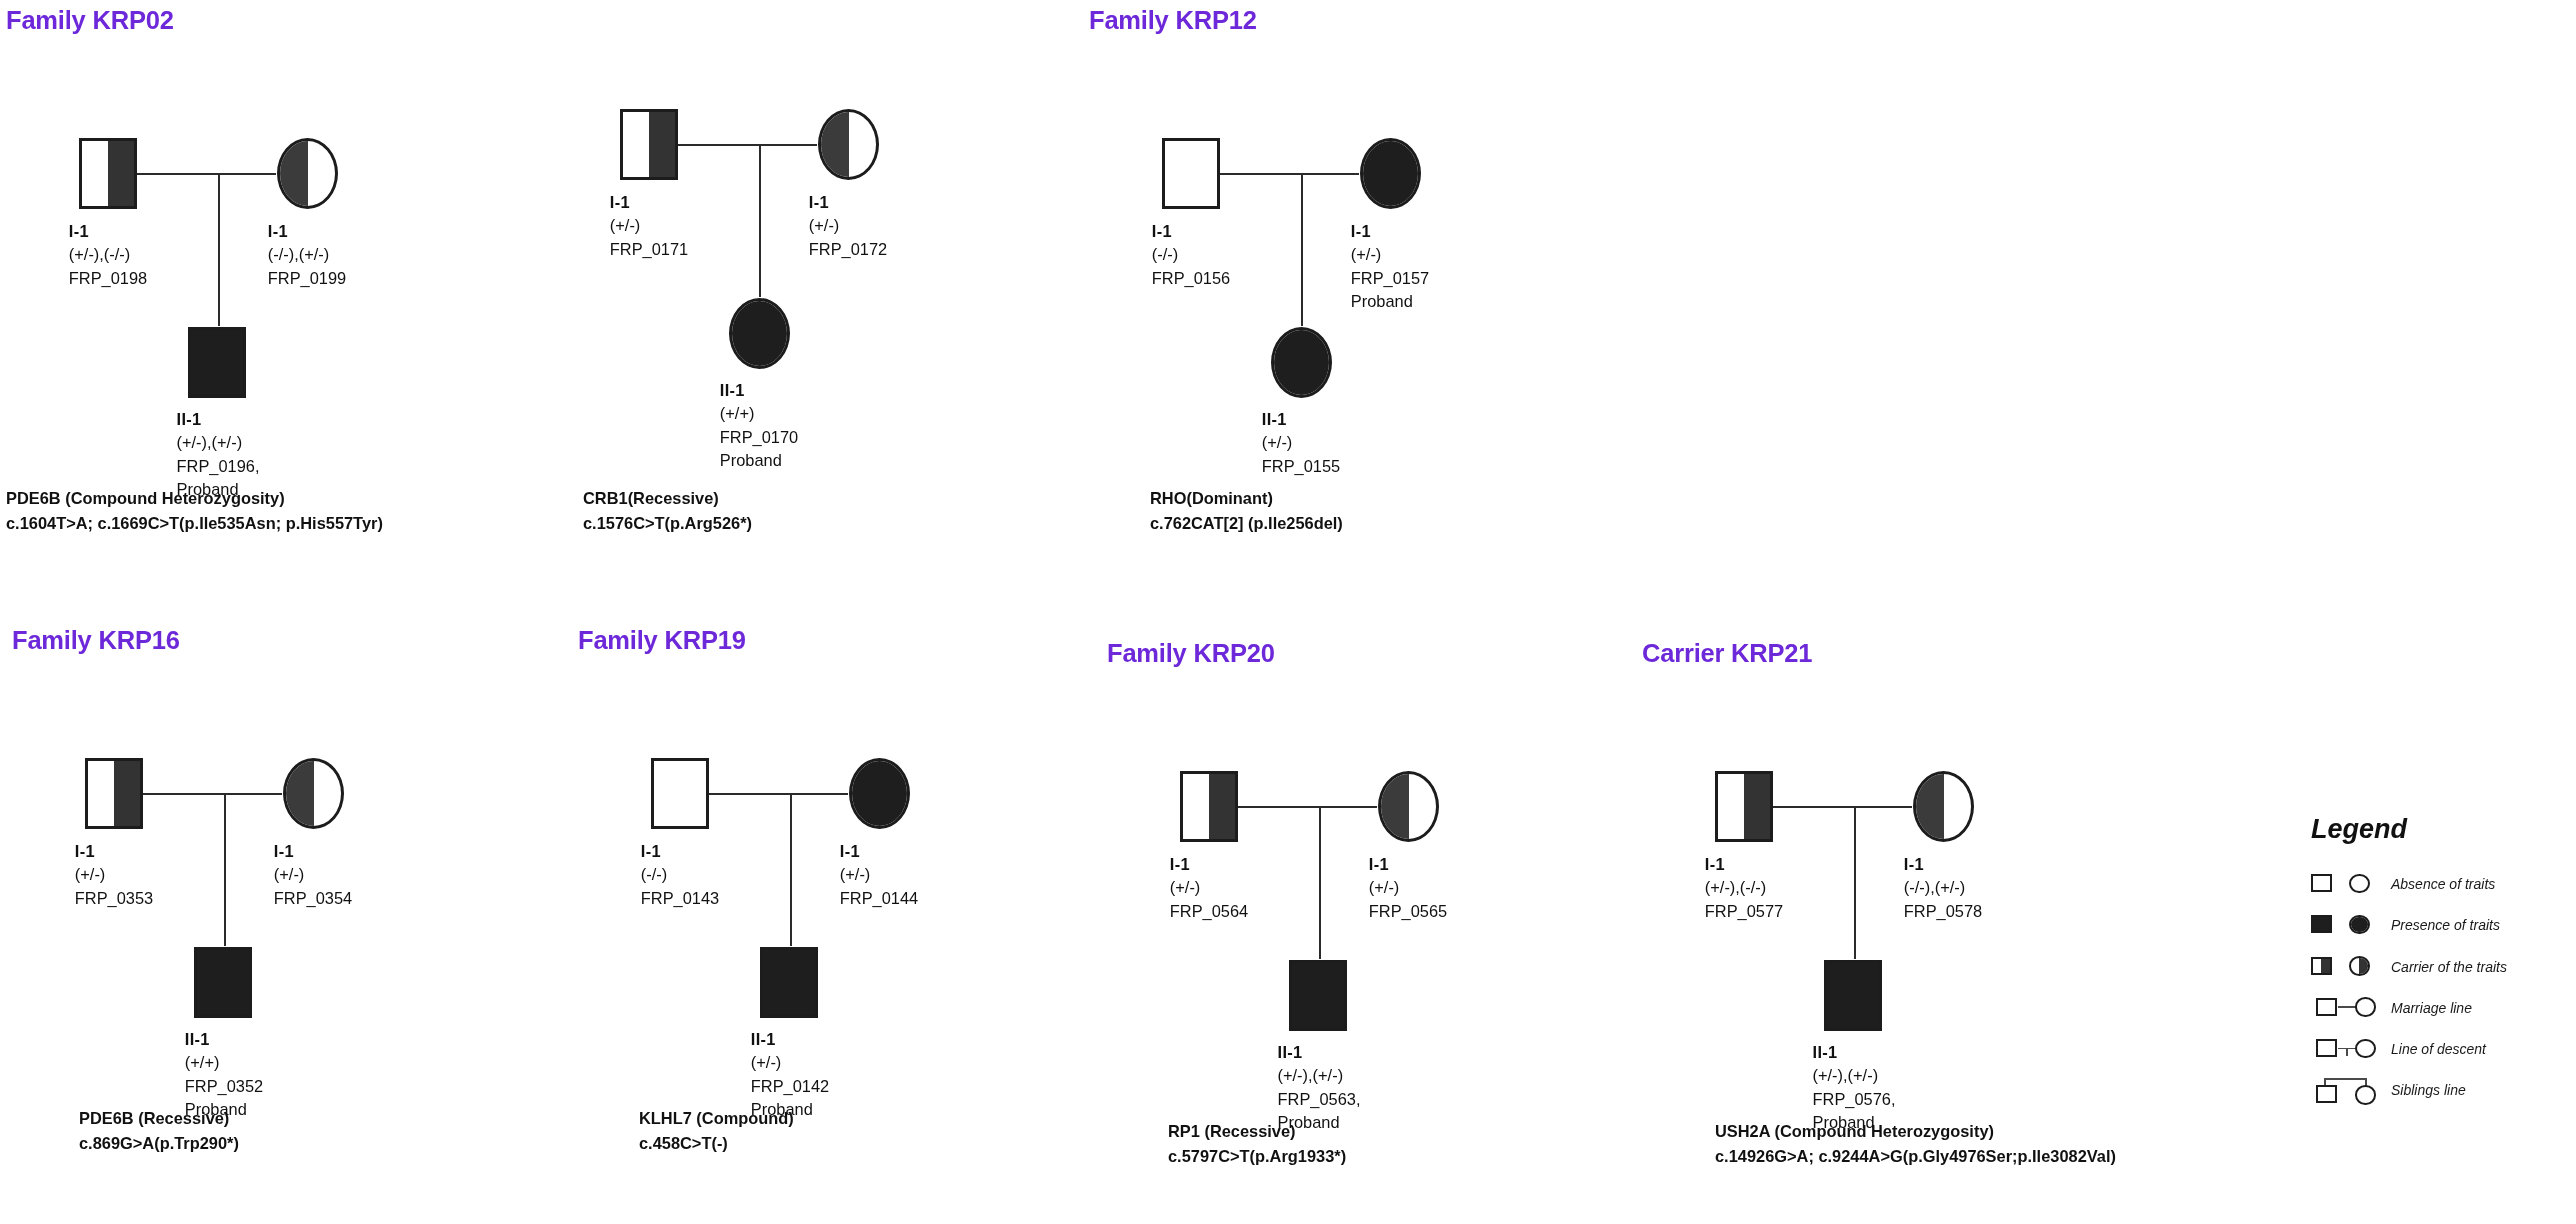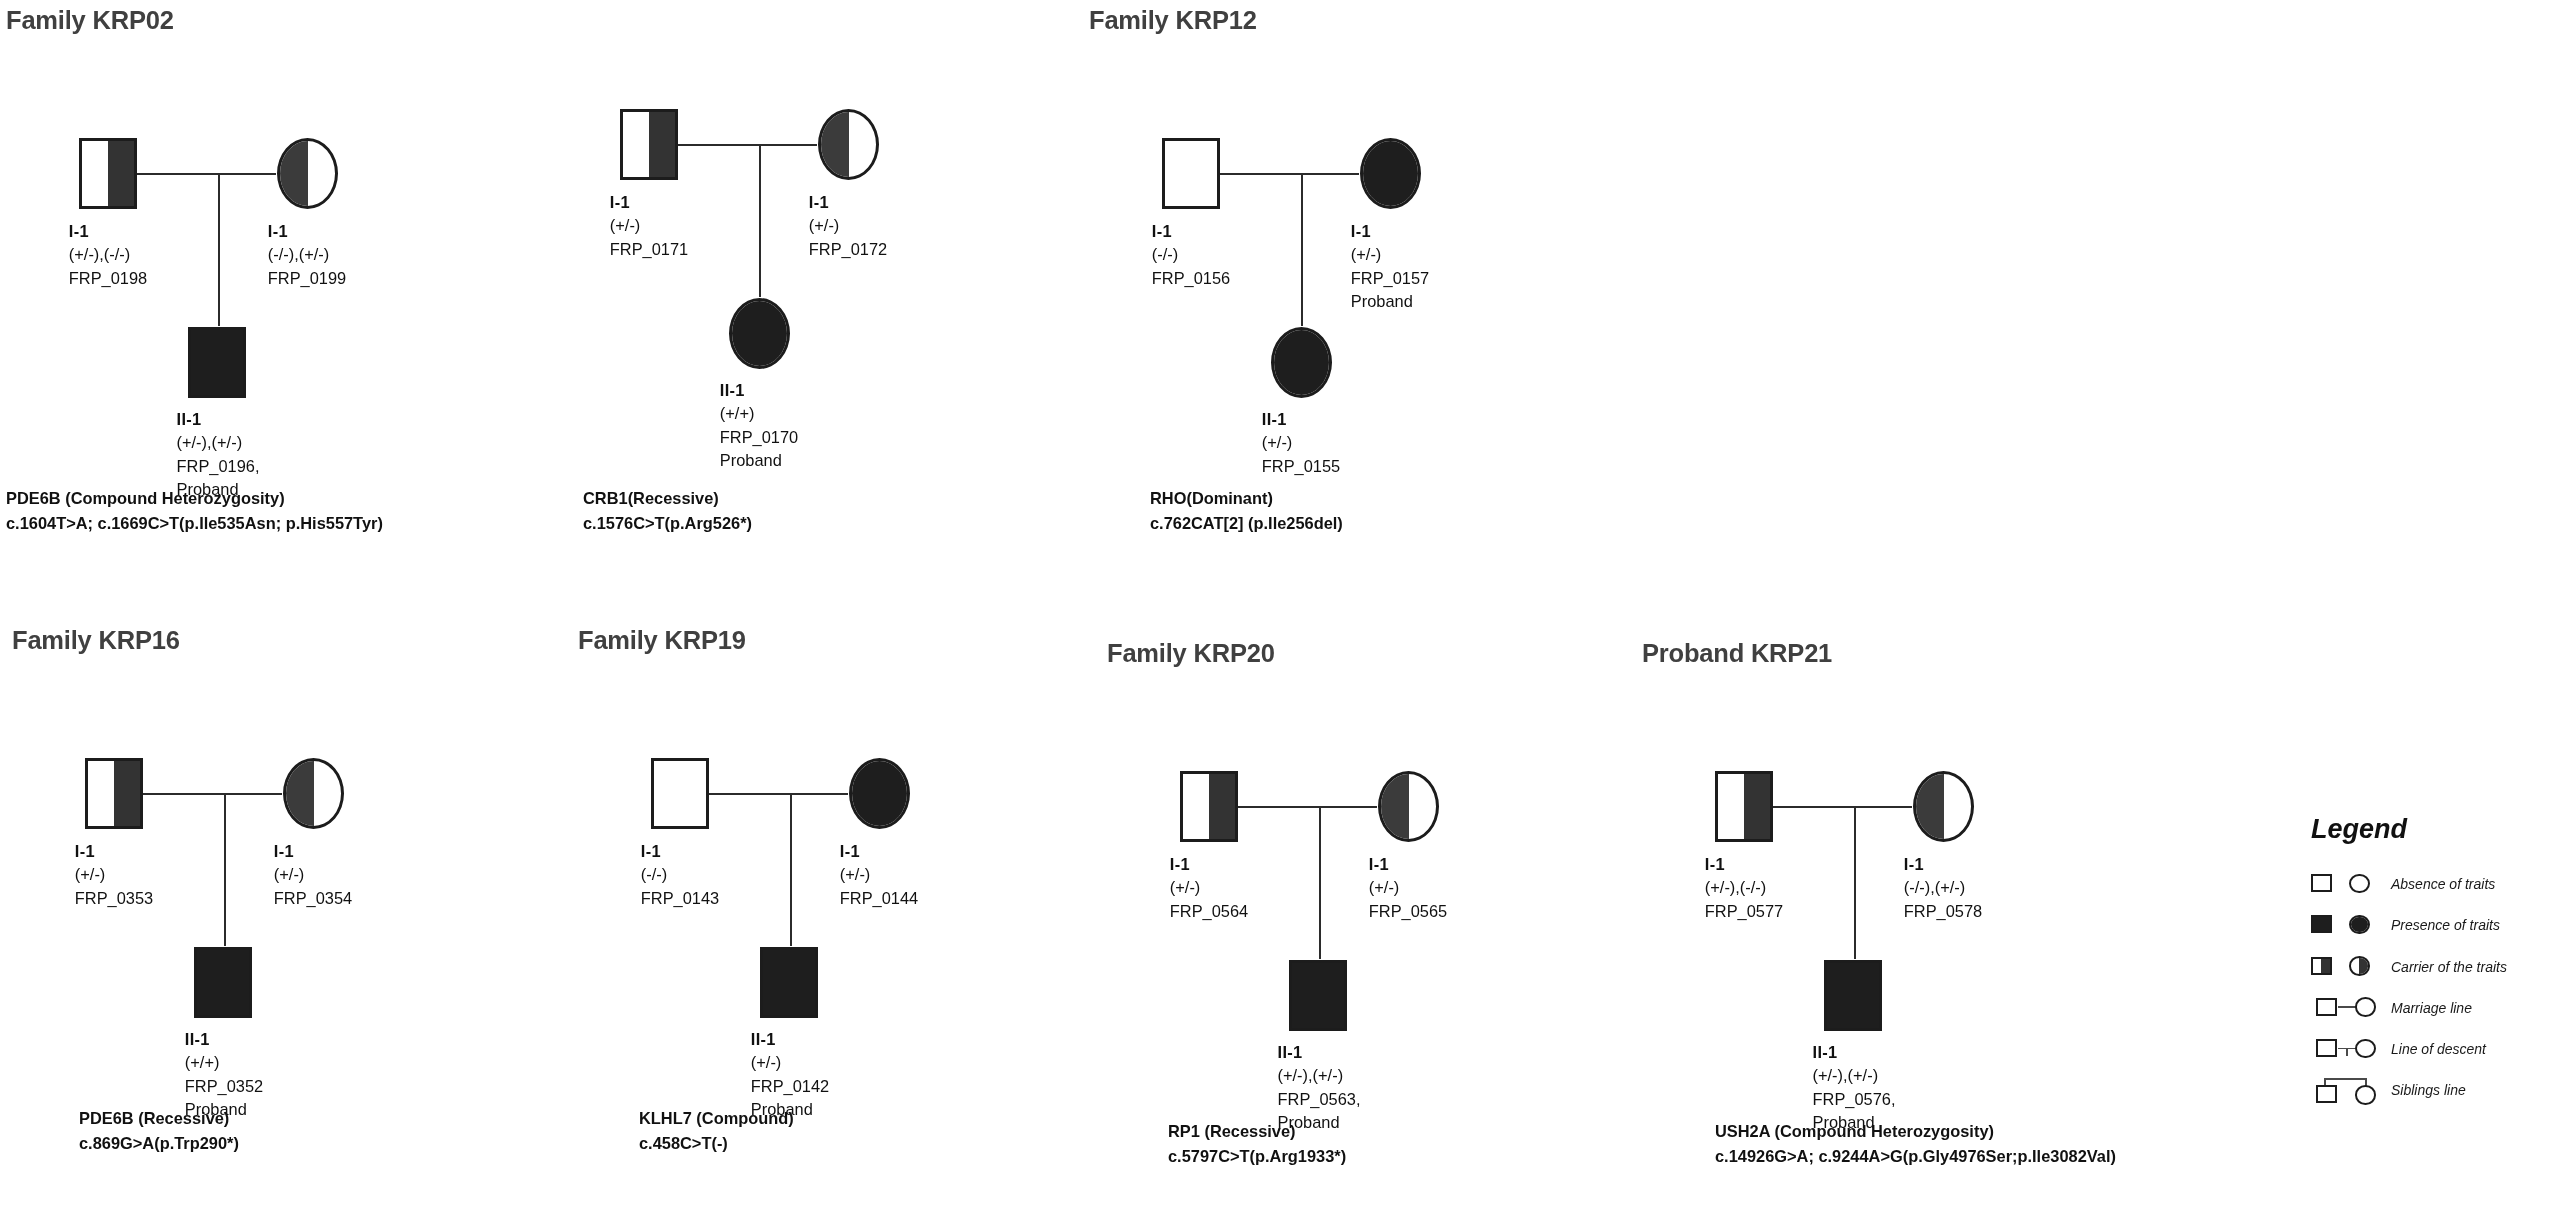--- a/index.html
+++ b/index.html
@@ -25,21 +25,21 @@
 
   .family {
     position: absolute;
     width: 535px;
   }
 
   .family-title {
     font-size: 25.5px;
     font-weight: bold;
     letter-spacing: -0.2px;
-    color: #404040;
+    color: #6d28d9;
     white-space: nowrap;
   }
 
   
   .tree {
     position: relative;
     width: 535px;
     height: 426px;
     margin-top: 18px;
   }
@@ -356,21 +356,21 @@
           <div>FRP_0563,</div>
           <div>Proband</div>
         </div>
       </div>
       <div class="gene-note" style="left: 61px; top: 480px;">
         <div>RP1 (Recessive)</div>
         <div>c.5797C&gt;T(p.Arg1933*)</div>
       </div>
     </div>
     <div class="family" style="left: 1642px; top: 639px;">
-      <div class="family-title">Proband KRP21</div>
+      <div class="family-title">Carrier KRP21</div>
       <div class="tree">
         <div class="sym male" style="left: 73px; top: 85px;">
           <div class="fill-right"></div>
         </div>
         <div class="sym female" style="left: 271px; top: 85px;">
           <div class="fill-left"></div>
         </div>
         <div class="sym male" style="left: 182px; top: 274px;">
           <div class="fill-full"></div>
         </div>

